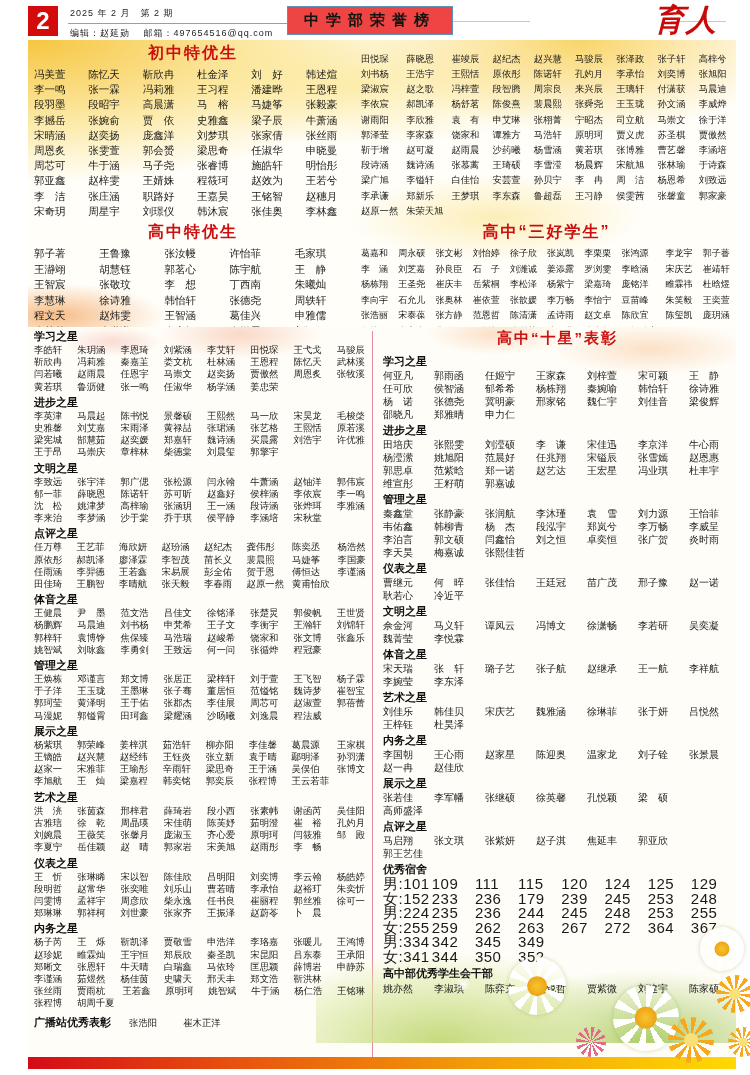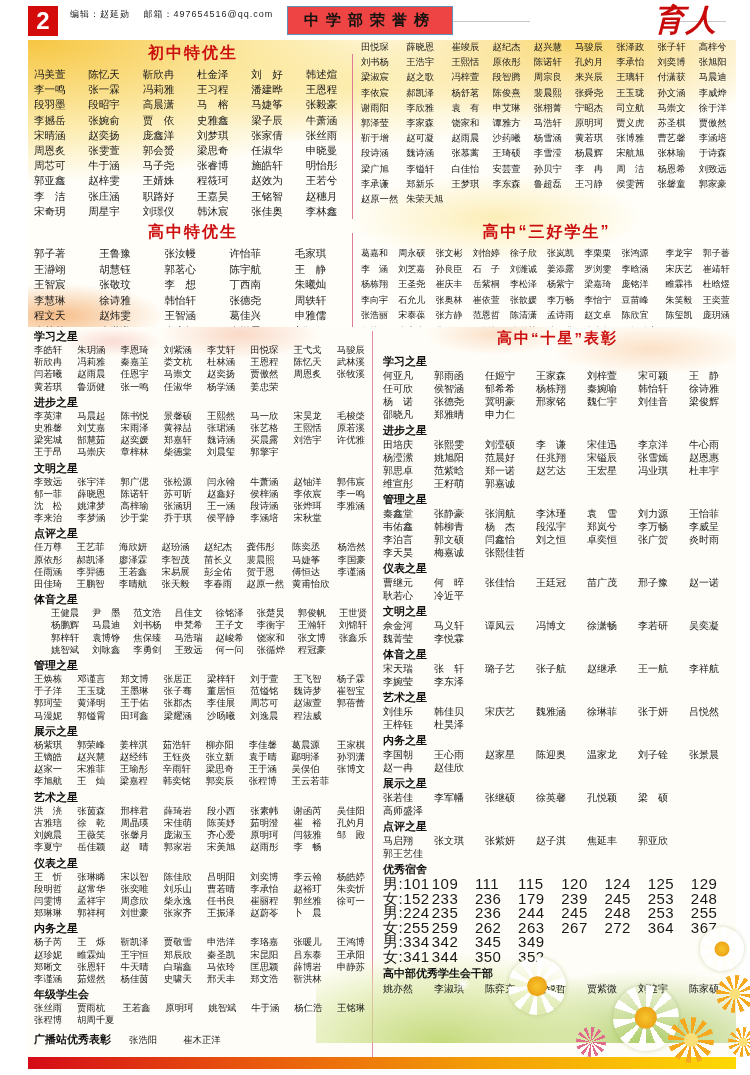--- a/index.html
+++ b/index.html
@@ -22,21 +22,21 @@
         font-style:italic;letter-spacing:2px;font-family:"Liberation Serif","DejaVu Serif",serif;}
   
   .bands{position:absolute;left:28px;top:40px;width:708px;height:287px;
     background:
       radial-gradient(90% 80% at 0% 0%, rgba(246,195,55,.95), rgba(250,220,110,.55) 38%, rgba(255,255,255,0) 62%),
       radial-gradient(55% 60% at 78% 0%, rgba(248,206,80,.85), rgba(255,255,255,0) 55%),
       radial-gradient(45% 35% at 48% 16%, rgba(252,232,150,.7), rgba(255,255,255,0) 60%),
       radial-gradient(30% 22% at 66% 62%, rgba(250,225,130,.55), rgba(255,255,255,0) 70%),
       radial-gradient(22% 16% at 4% 96%, rgba(240,145,60,.6), rgba(255,255,255,0) 70%),
       #fffef9;}
-  .band{display:flex;}
+  .band{display:flex;align-items:flex-end;}
   .col-l{width:318px;padding-left:6px;}
   .col-r{flex:1;padding:0 4px 0 8px;}
   .vdiv{width:1px;background:#de7b95;margin-top:14px;}
   .sec-title{text-align:center;font-size:16px;font-weight:bold;color:#cc1010;
              letter-spacing:2px;padding:3px 0 3px 0;}
   .grid{display:grid;column-gap:8px;}
   .cell{white-space:nowrap;overflow:visible;}
   .g-top .cell{font-size:10.5px;line-height:15.2px;}
   .g-9 .cell{font-size:9.3px;line-height:15.2px;}
   .g-5 .cell{font-size:10.5px;line-height:15.5px;}
@@ -86,20 +86,21 @@
          background:linear-gradient(90deg,#d50b17,#e8540e 30%,#f29a08 62%,#ffd903);}
 </style>
 </head>
 <body>
 
 <div class="page">
 
   <div class="header">
     <div class="pagenum">2</div>
     <div class="meta">
+      <div class="row1">2025 年 2 月　第 2 期</div>
       <div class="row2">
         <span>编辑：赵延勋</span>　
         <span>邮箱：497654516@qq.com</span>
       </div>
     </div>
     <div class="hline hl-a"></div>
     <div class="hline hl-b"></div>
     <div class="titlebox">中学部荣誉榜</div>
     <div class="logo">育人</div>
   </div>
@@ -503,21 +504,21 @@
             <span class="cell">李谨涵</span>
             <span class="cell">田佳琦</span>
             <span class="cell">王鹏智</span>
             <span class="cell">李晴航</span>
             <span class="cell">张天毅</span>
             <span class="cell">李春雨</span>
             <span class="cell">赵原一然</span>
             <span class="cell">黄甫怡欣</span>
           </div>
           <div class="sublabel">体音之星</div>
-          <div class="grid g-8" style="grid-template-columns: repeat(8, 1fr); margin-left: 17px;">
+          <div class="grid g-8" style="grid-template-columns: repeat(8, 1fr);">
             <span class="cell">王健晨</span>
             <span class="cell">尹　墨</span>
             <span class="cell">范文浩</span>
             <span class="cell">吕佳文</span>
             <span class="cell">徐铭泽</span>
             <span class="cell">张楚炅</span>
             <span class="cell">郭俊帆</span>
             <span class="cell">王世贤</span>
             <span class="cell">杨鹏辉</span>
             <span class="cell">马晨迪</span>
@@ -706,21 +707,20 @@
             <span class="cell">薛博岩</span>
             <span class="cell">申静苏</span>
             <span class="cell">李谨涵</span>
             <span class="cell">茹煜然</span>
             <span class="cell">杨佳茵</span>
             <span class="cell">史啸天</span>
             <span class="cell">邢天丰</span>
             <span class="cell">郑文浩</span>
             <span class="cell">靳洪林</span>
           </div>
-          <div class="sublabel">年级学生会</div>
           <div class="grid g-8" style="grid-template-columns: repeat(8, 1fr);">
             <span class="cell">张丝雨</span>
             <span class="cell">贾雨杭</span>
             <span class="cell">王若鑫</span>
             <span class="cell">原明珂</span>
             <span class="cell">姚智斌</span>
             <span class="cell">牛于涵</span>
             <span class="cell">杨仁浩</span>
             <span class="cell">王铭琳</span>
             <span class="cell">张程博</span>

